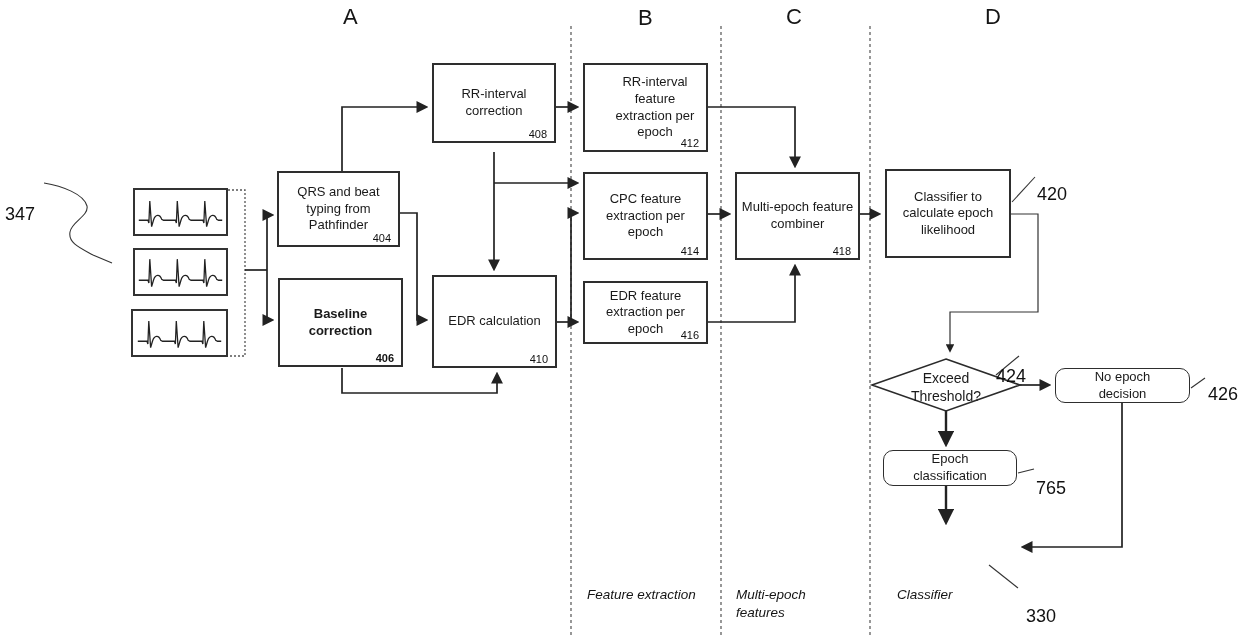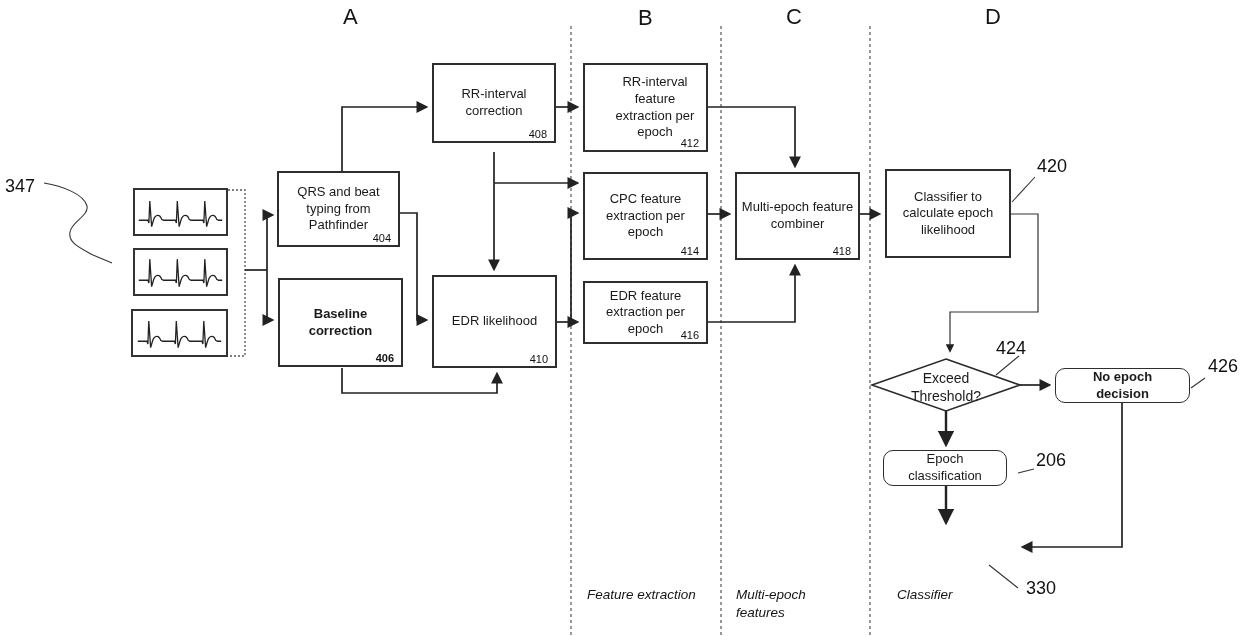--- a/index.html
+++ b/index.html
@@ -21,21 +21,21 @@
   }
   .round{border-radius:10px;border-width:1.8px;}
   .trace{
     position:absolute;z-index:2;background:#fff;border:2px solid #333;
     box-sizing:border-box;
   }
   .seclabel{
     position:absolute;z-index:3;font-size:22px;color:#151515;
   }
   .refnum{
-    position:absolute;z-index:3;font-size:18px;color:#111;white-space:nowrap;
+    position:absolute;z-index:3;font-size:18px;color:#111;white-space:nowrap;margin-top:28px;
   }
   .caption{
     position:absolute;z-index:3;font-style:italic;font-size:13.5px;
     color:#141414;line-height:1.35;white-space:nowrap;
   }
   .diamond-label{
     position:absolute;z-index:3;width:76px;text-align:center;
     font-size:14px;line-height:1.25;color:#1a1a1a;
   }
 </style>
@@ -131,21 +131,21 @@
   </div>
   <div class="box" style="left:278px;top:278px;width:125px;height:89px;font-weight:bold;">
     <span class="lbl">Baseline correction</span>
     <span class="ref">406</span>
   </div>
   <div class="box" style="left:432px;top:63px;width:124px;height:80px;">
     <span class="lbl">RR-interval correction</span>
     <span class="ref">408</span>
   </div>
   <div class="box" style="left:432px;top:275px;width:125px;height:93px;">
-    <span class="lbl">EDR likelihood</span>
+    <span class="lbl">EDR calculation</span>
     <span class="ref">410</span>
   </div>
 
   <div class="box" style="left:583px;top:63px;width:125px;height:89px;">
     <span class="lbl" style="padding:2px 10px;margin-left:19px;">RR-interval feature extraction per epoch</span>
     <span class="ref">412</span>
   </div>
   <div class="box" style="left:583px;top:172px;width:125px;height:88px;">
     <span class="lbl" style="padding:2px 10px;">CPC feature extraction per epoch</span>
     <span class="ref">414</span>
@@ -162,28 +162,28 @@
 
   <div class="box" style="left:885px;top:169px;width:126px;height:89px;">
     <span class="lbl">Classifier to calculate epoch likelihood</span>
   </div>
   <span class="refnum" style="left:1037px;top:156px;">420</span>
 
   <div class="diamond-label" style="left:908px;top:370px;">Exceed Threshold?</div>
   <span class="refnum" style="left:996px;top:338px;">424</span>
 
   <div class="box round" style="left:1055px;top:368px;width:135px;height:35px;">
-    <span class="lbl" style="padding:17px 18px;font-weight:bold;">No epoch decision</span>
+    <span class="lbl" style="padding:17px 18px;">No epoch decision</span>
   </div>
   <span class="refnum" style="left:1208px;top:356px;">426</span>
 
-  <div class="box round" style="left:883px;top:450px;width:124px;height:36px;">
+  <div class="box round" style="left:883px;top:450px;width:134px;height:36px;">
     <span class="lbl" style="padding:1px 22px;">Epoch classification</span>
   </div>
-  <span class="refnum" style="left:1036px;top:450px;">206</span>
+  <span class="refnum" style="left:1036px;top:450px;">765</span>
 
   <span class="refnum" style="left:1026px;top:578px;">330</span>
 
   <div class="caption" style="left:587px;top:586px;">
     <span>Feature extraction</span>
   </div>
   <div class="caption" style="left:736px;top:586px;">
     <span>Multi-epoch</span><br>
     <span>features</span>
   </div>

